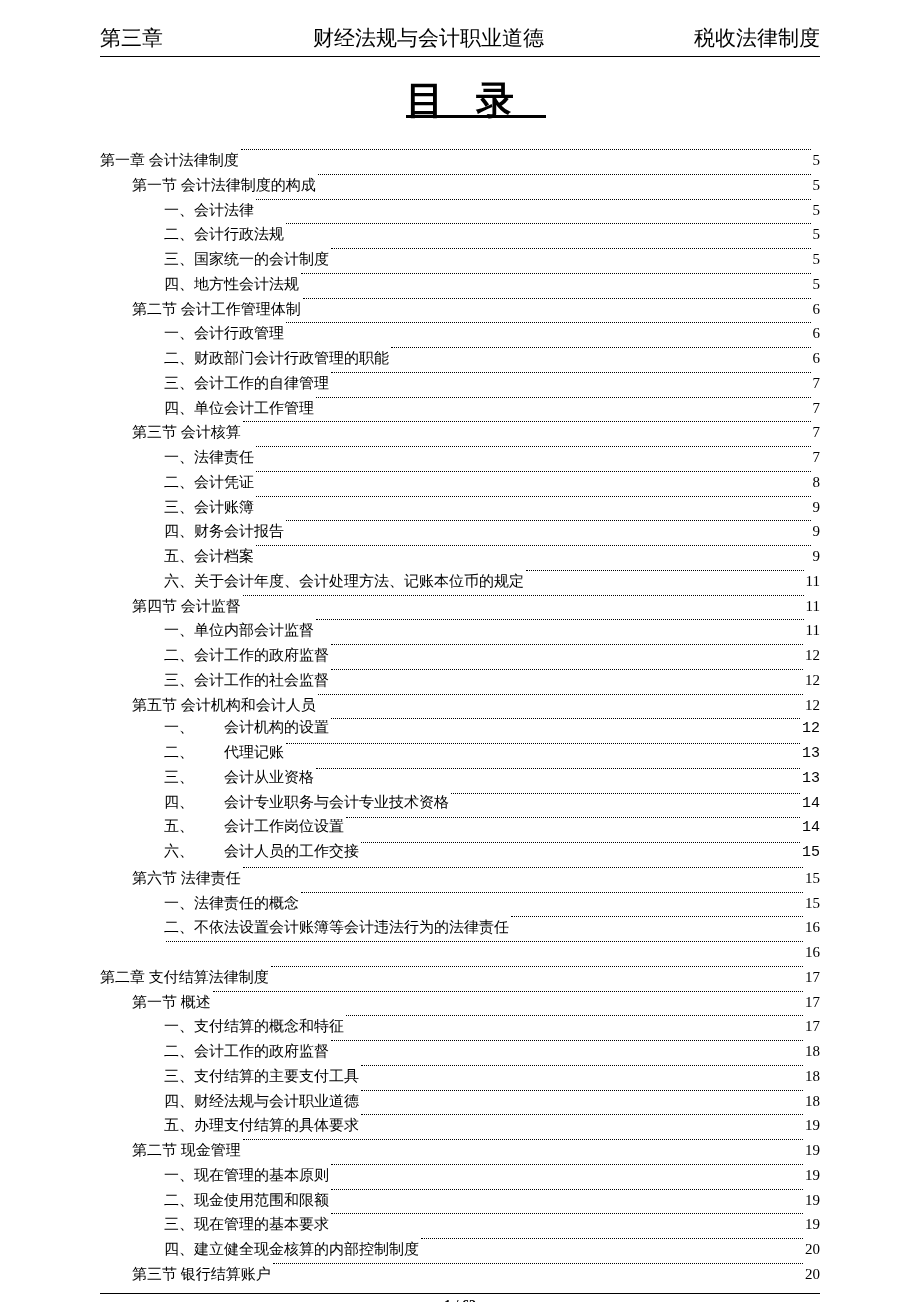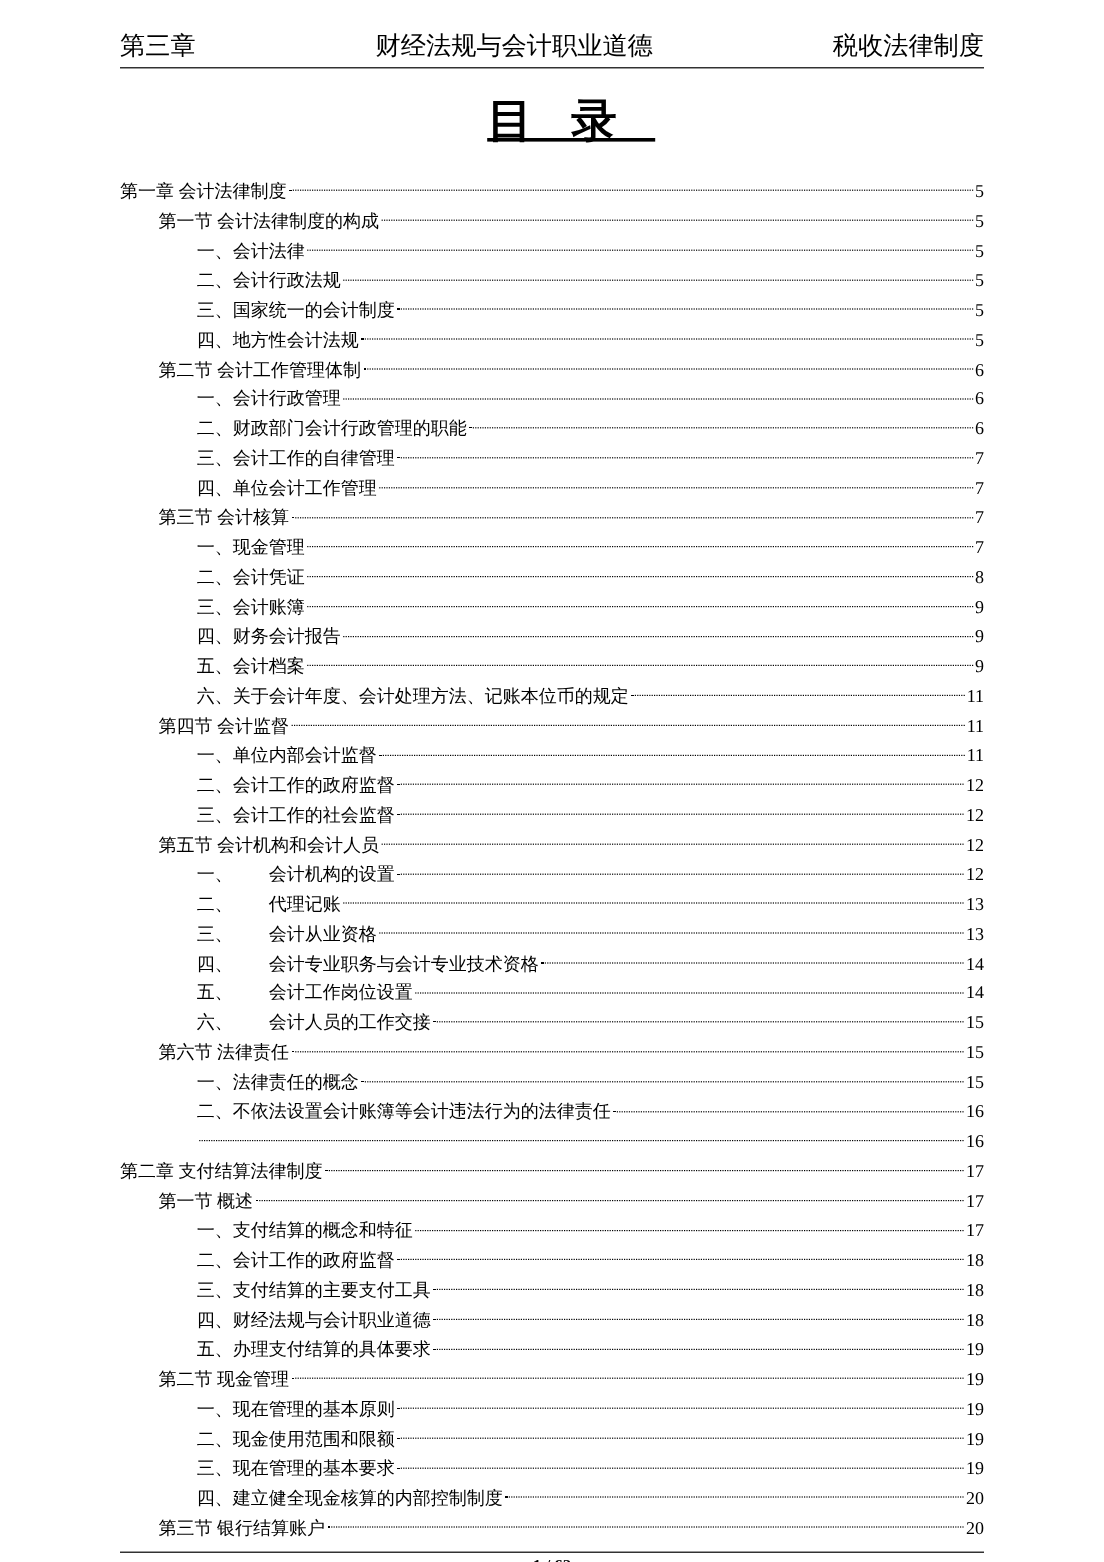--- a/index.html
+++ b/index.html
@@ -32,39 +32,39 @@
       letter-spacing: 32px;
       margin: 0 0 22px 0;
       padding-left: 32px;
       text-decoration: underline;
     }
     .toc {
       line-height: 1.65;
     }
     .toc-entry {
       display: flex;
-      align-items: center;
+      align-items: flex-start;
       white-space: nowrap;
     }
     .toc-label {
       flex: 0 0 auto;
     }
     .toc-dots {
       flex: 1 1 auto;
       border-bottom: 1.5px dotted #000;
       margin: 0 2px 4px 2px;
       height: 1px;
     }
     .toc-page {
       flex: 0 0 auto;
     }
     .level-0 { padding-left: 0; }
     .level-1 { padding-left: 32px; }
     .level-2 { padding-left: 64px; }
-    .level-2b { padding-left: 64px; }
+    .level-2b { padding-left: 64px; font-family: Liberation Mono, monospace; }
     .level-2b .num { display: inline-block; width: 60px; }
     .footer {
       border-top: 1.5px solid #000;
       margin-top: 6px;
       text-align: center;
       padding-top: 4px;
       font-size: 14px;
       font-weight: bold;
     }
   </style>
@@ -136,21 +136,21 @@
         <span class="toc-label">四、单位会计工作管理</span>
         <span class="toc-dots"></span>
         <span class="toc-page">7</span>
       </div>
       <div class="toc-entry level-1">
         <span class="toc-label">第三节 会计核算</span>
         <span class="toc-dots"></span>
         <span class="toc-page">7</span>
       </div>
       <div class="toc-entry level-2">
-        <span class="toc-label">一、现金管理</span>
+        <span class="toc-label">一、法律责任</span>
         <span class="toc-dots"></span>
         <span class="toc-page">7</span>
       </div>
       <div class="toc-entry level-2">
         <span class="toc-label">二、会计凭证</span>
         <span class="toc-dots"></span>
         <span class="toc-page">8</span>
       </div>
       <div class="toc-entry level-2">
         <span class="toc-label">三、会计账簿</span>

